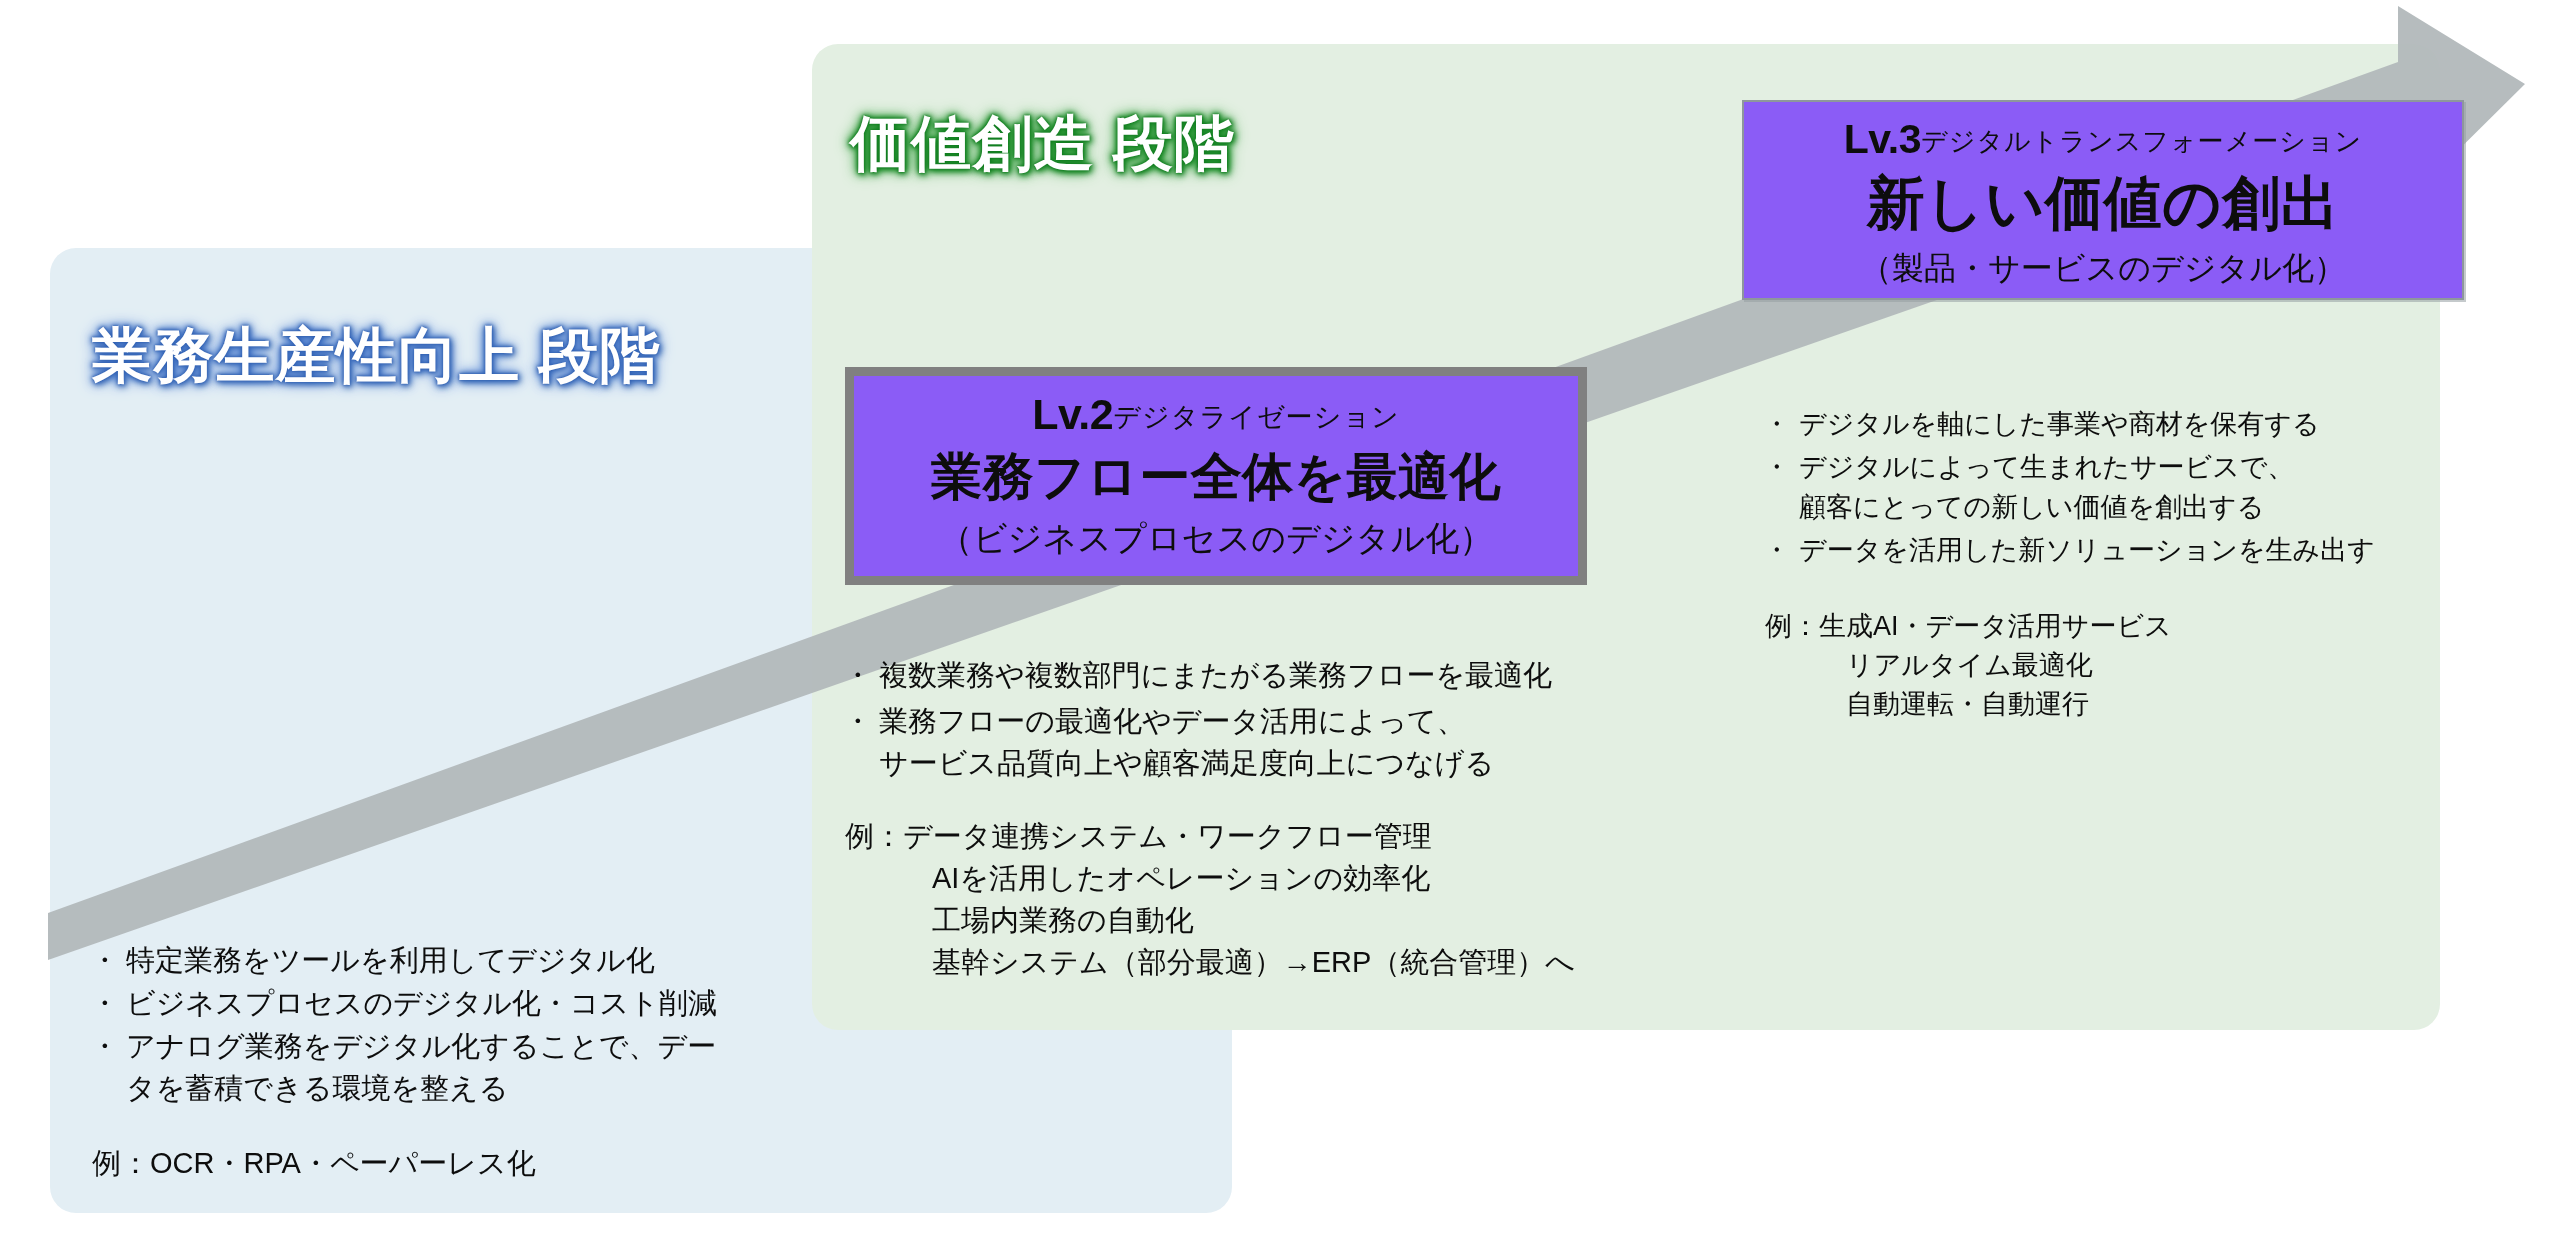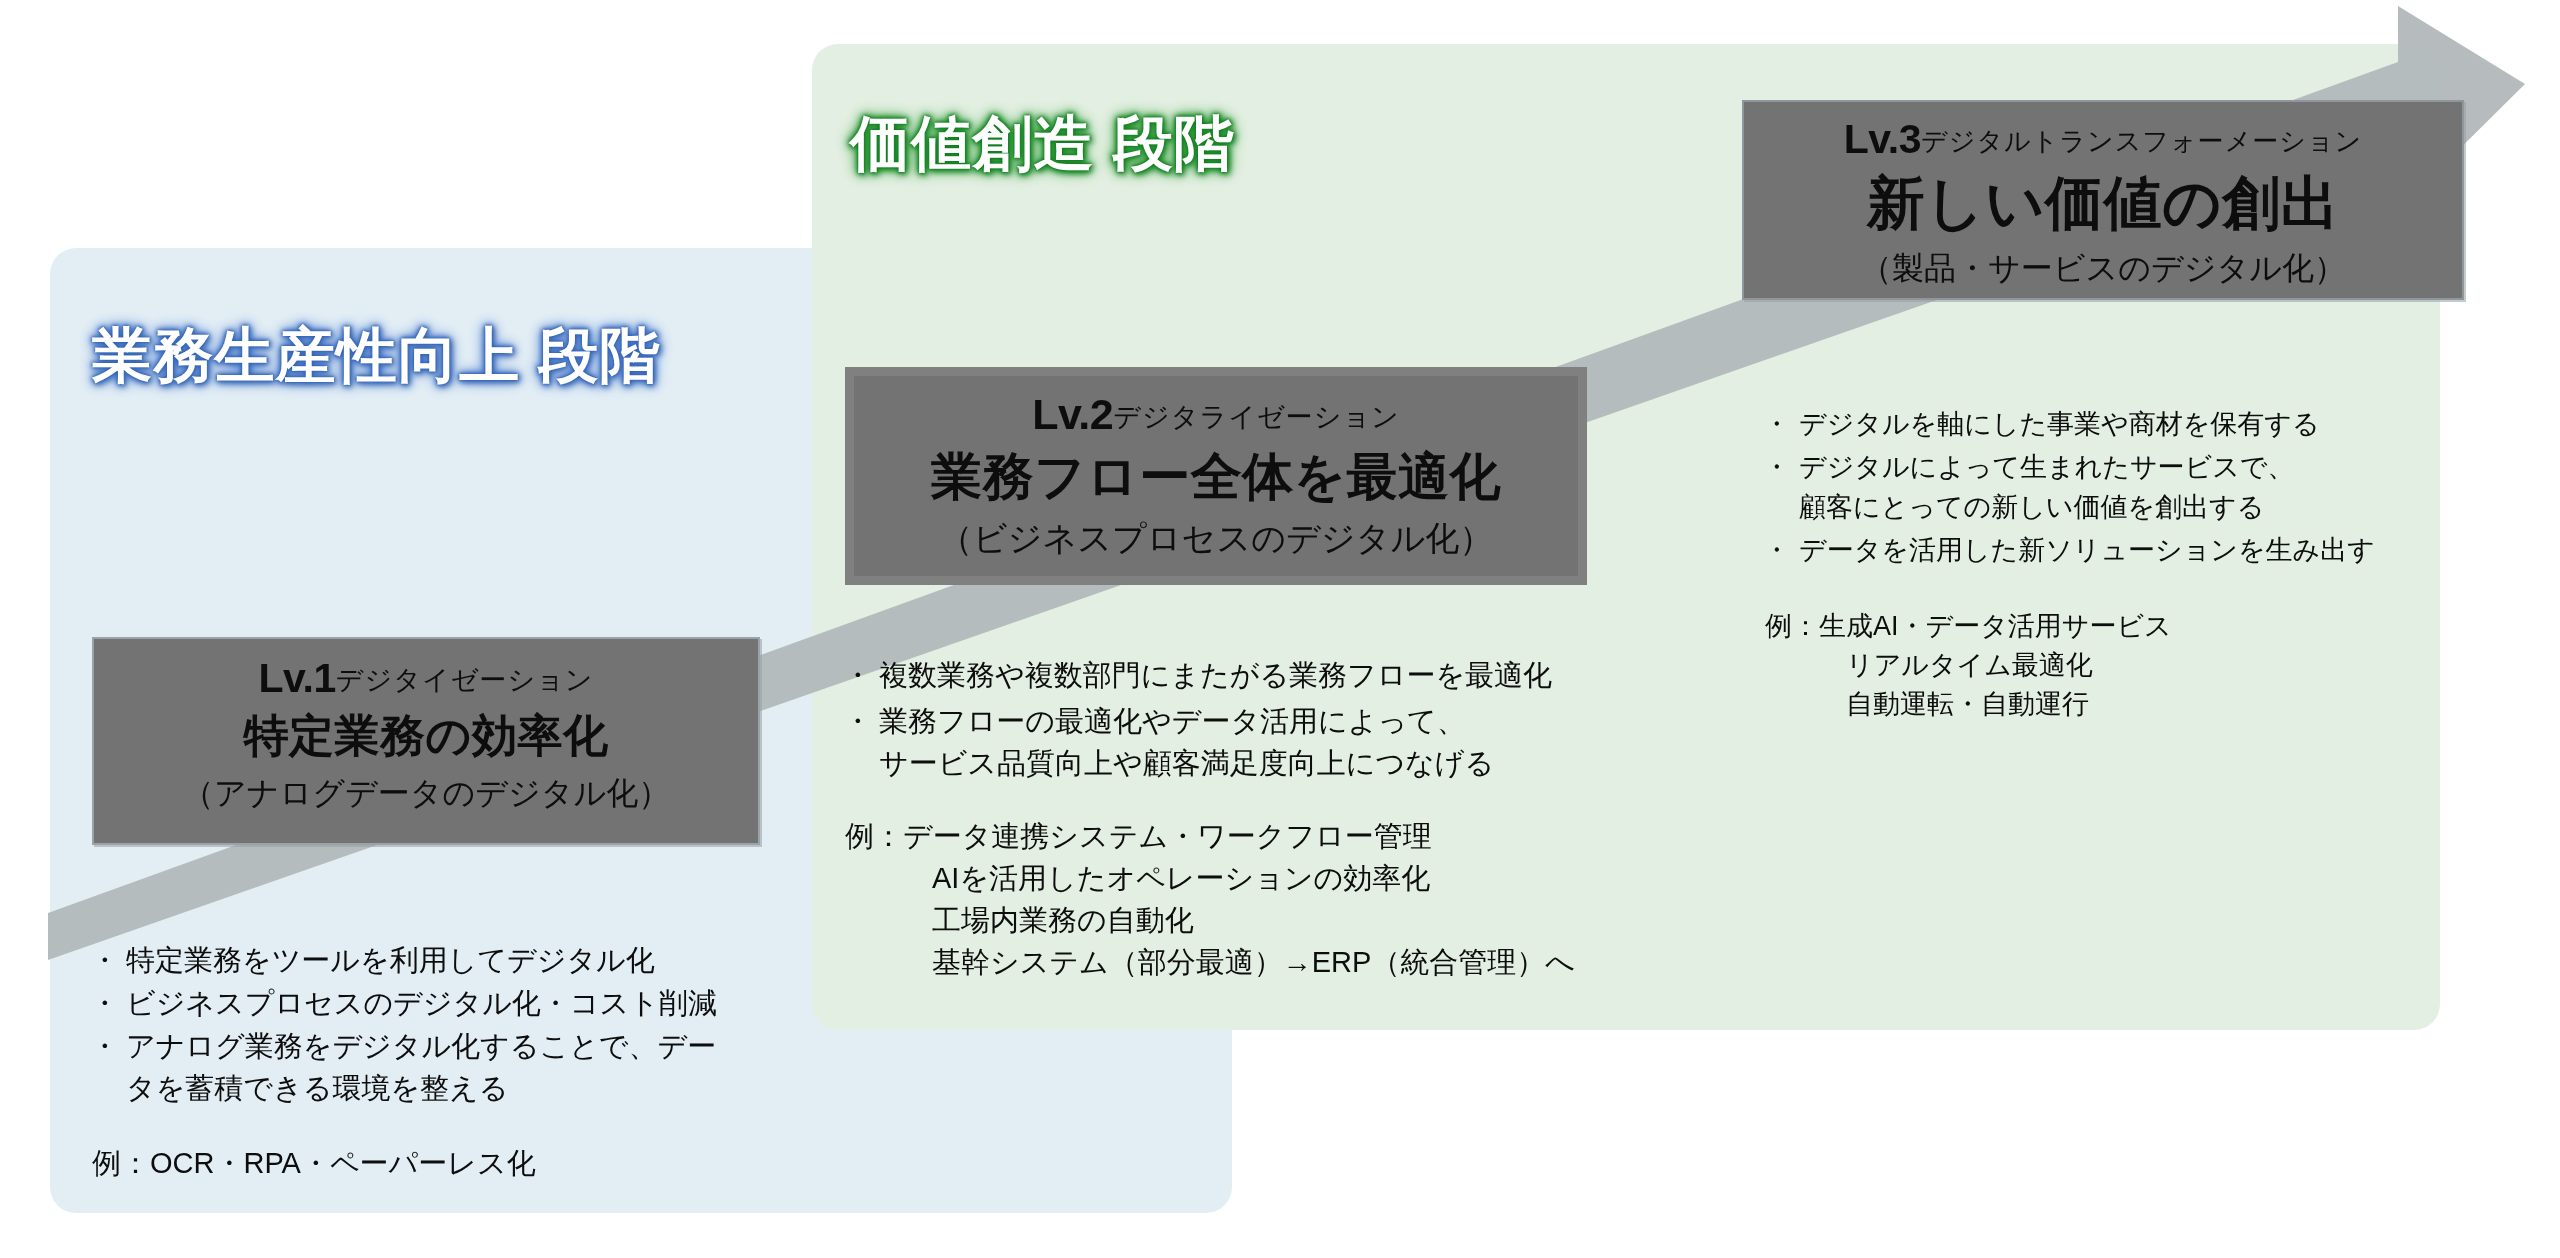--- a/index.html
+++ b/index.html
@@ -61,21 +61,21 @@
     left:850px; top:104px;
     font-size:60px;
     text-shadow:
       0 0 2px #0f7a1e, 0 0 4px #0f7a1e, 0 0 7px #1b8a29,
       0 0 11px #26972f, 0 0 16px #37a63f, 2px 2px 6px #117a20;
   }
 
   
   .level-box{
     position:absolute;
-    background:#737373;
+    background:#8b5cf6;
     box-sizing:border-box;
     text-align:center;
     z-index:7;
   }
   #box-lv1{
     left:92px; top:637px; width:668px; height:208px;
     border:2px solid #9aa3a8;
     box-shadow:2px 2px 0 rgba(150,158,163,.55);
   }
   #box-lv2{
@@ -181,27 +181,20 @@
   <div class="panel" id="panel-blue"></div>
   <div class="panel" id="panel-green"></div>
 
   <svg id="arrow-svg" viewBox="0 0 2560 1258">
     <polygon class="arrow-body" points="48,960 48,913 2398,62 2398,6 2525,84 2420,188 2420,131"></polygon>
   </svg>
 
   <div class="stage-title" id="title-blue">業務生産性向上 段階</div>
   <div class="stage-title" id="title-green">価値創造 段階</div>
 
-  <div class="level-box" id="box-lv1">
-    <span class="lv-line1">
-      <span class="lv-tag">Lv.1</span><span class="lv-kana">デジタイゼーション</span>
-    </span>
-    <span class="lv-line2">特定業務の効率化</span>
-    <span class="lv-line3">（アナログデータのデジタル化）</span>
-  </div>
 
   <div class="detail-block" id="detail-lv1">
     <ul class="bullet-list">
       <li>特定業務をツールを利用してデジタル化</li>
       <li>ビジネスプロセスのデジタル化・コスト削減</li>
       <li>アナログ業務をデジタル化することで、デー
 タを蓄積できる環境を整える</li>
     </ul>
     <div class="example-block">例：OCR・RPA・ペーパーレス化</div>
   </div>

